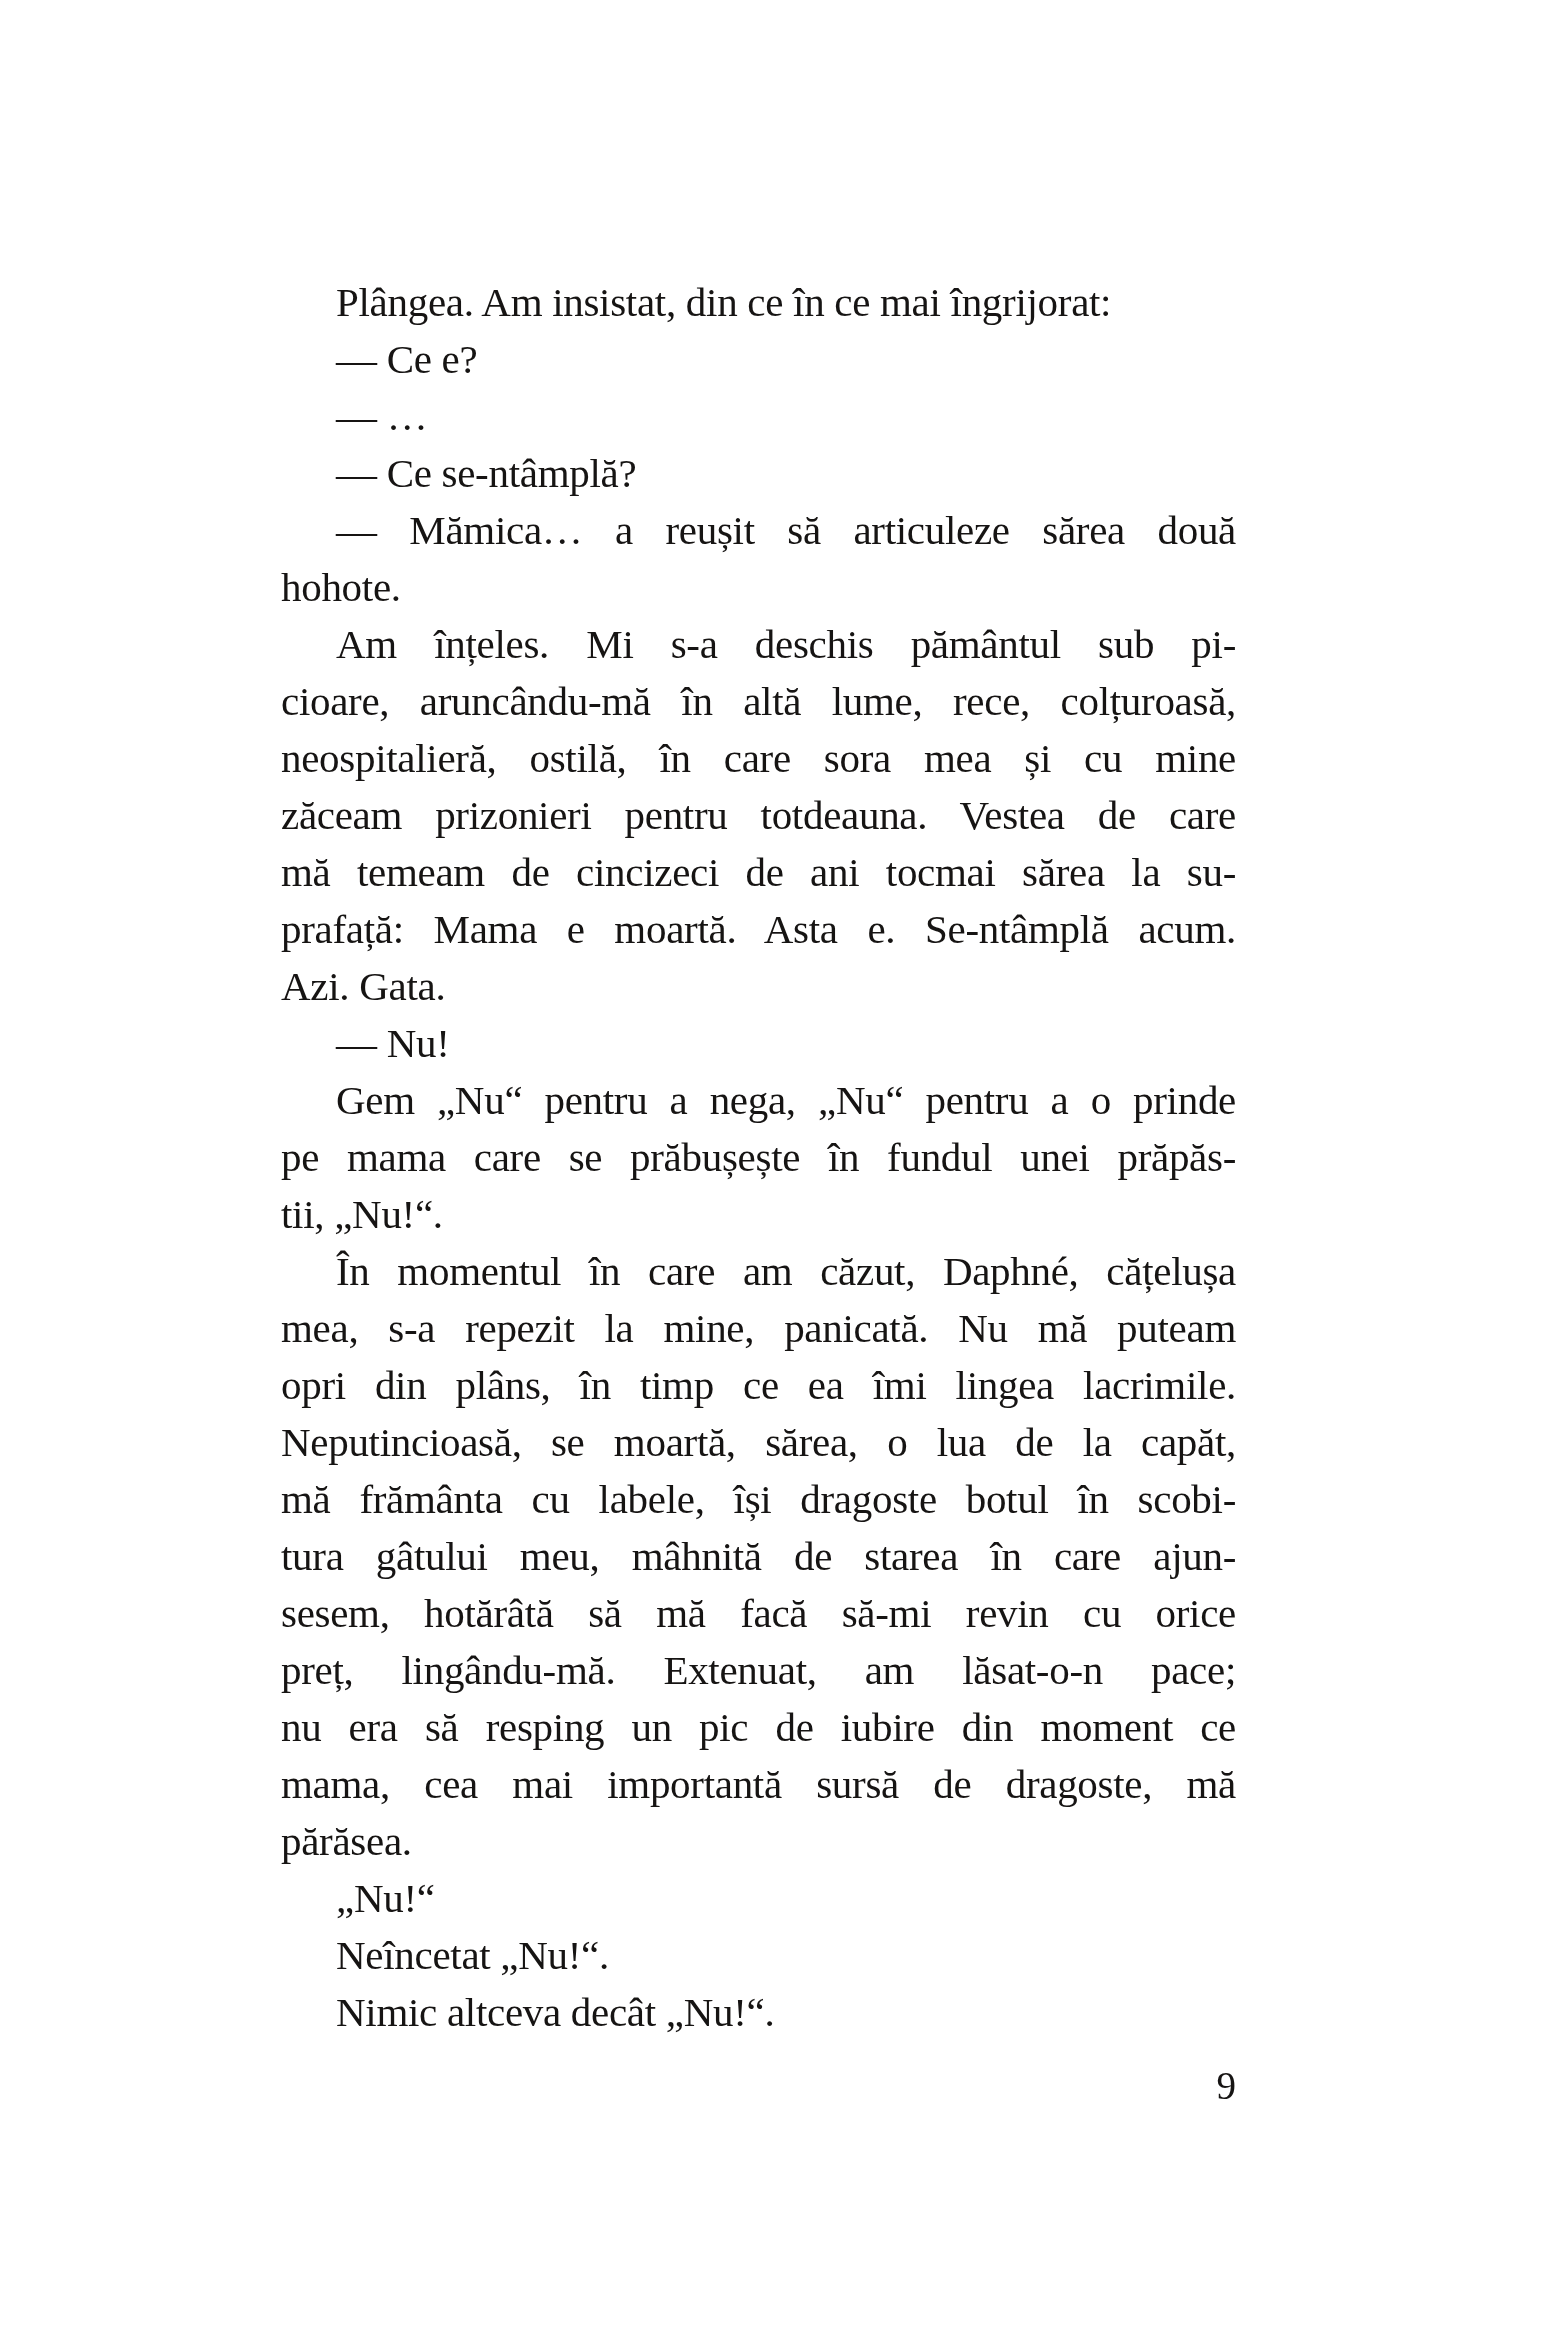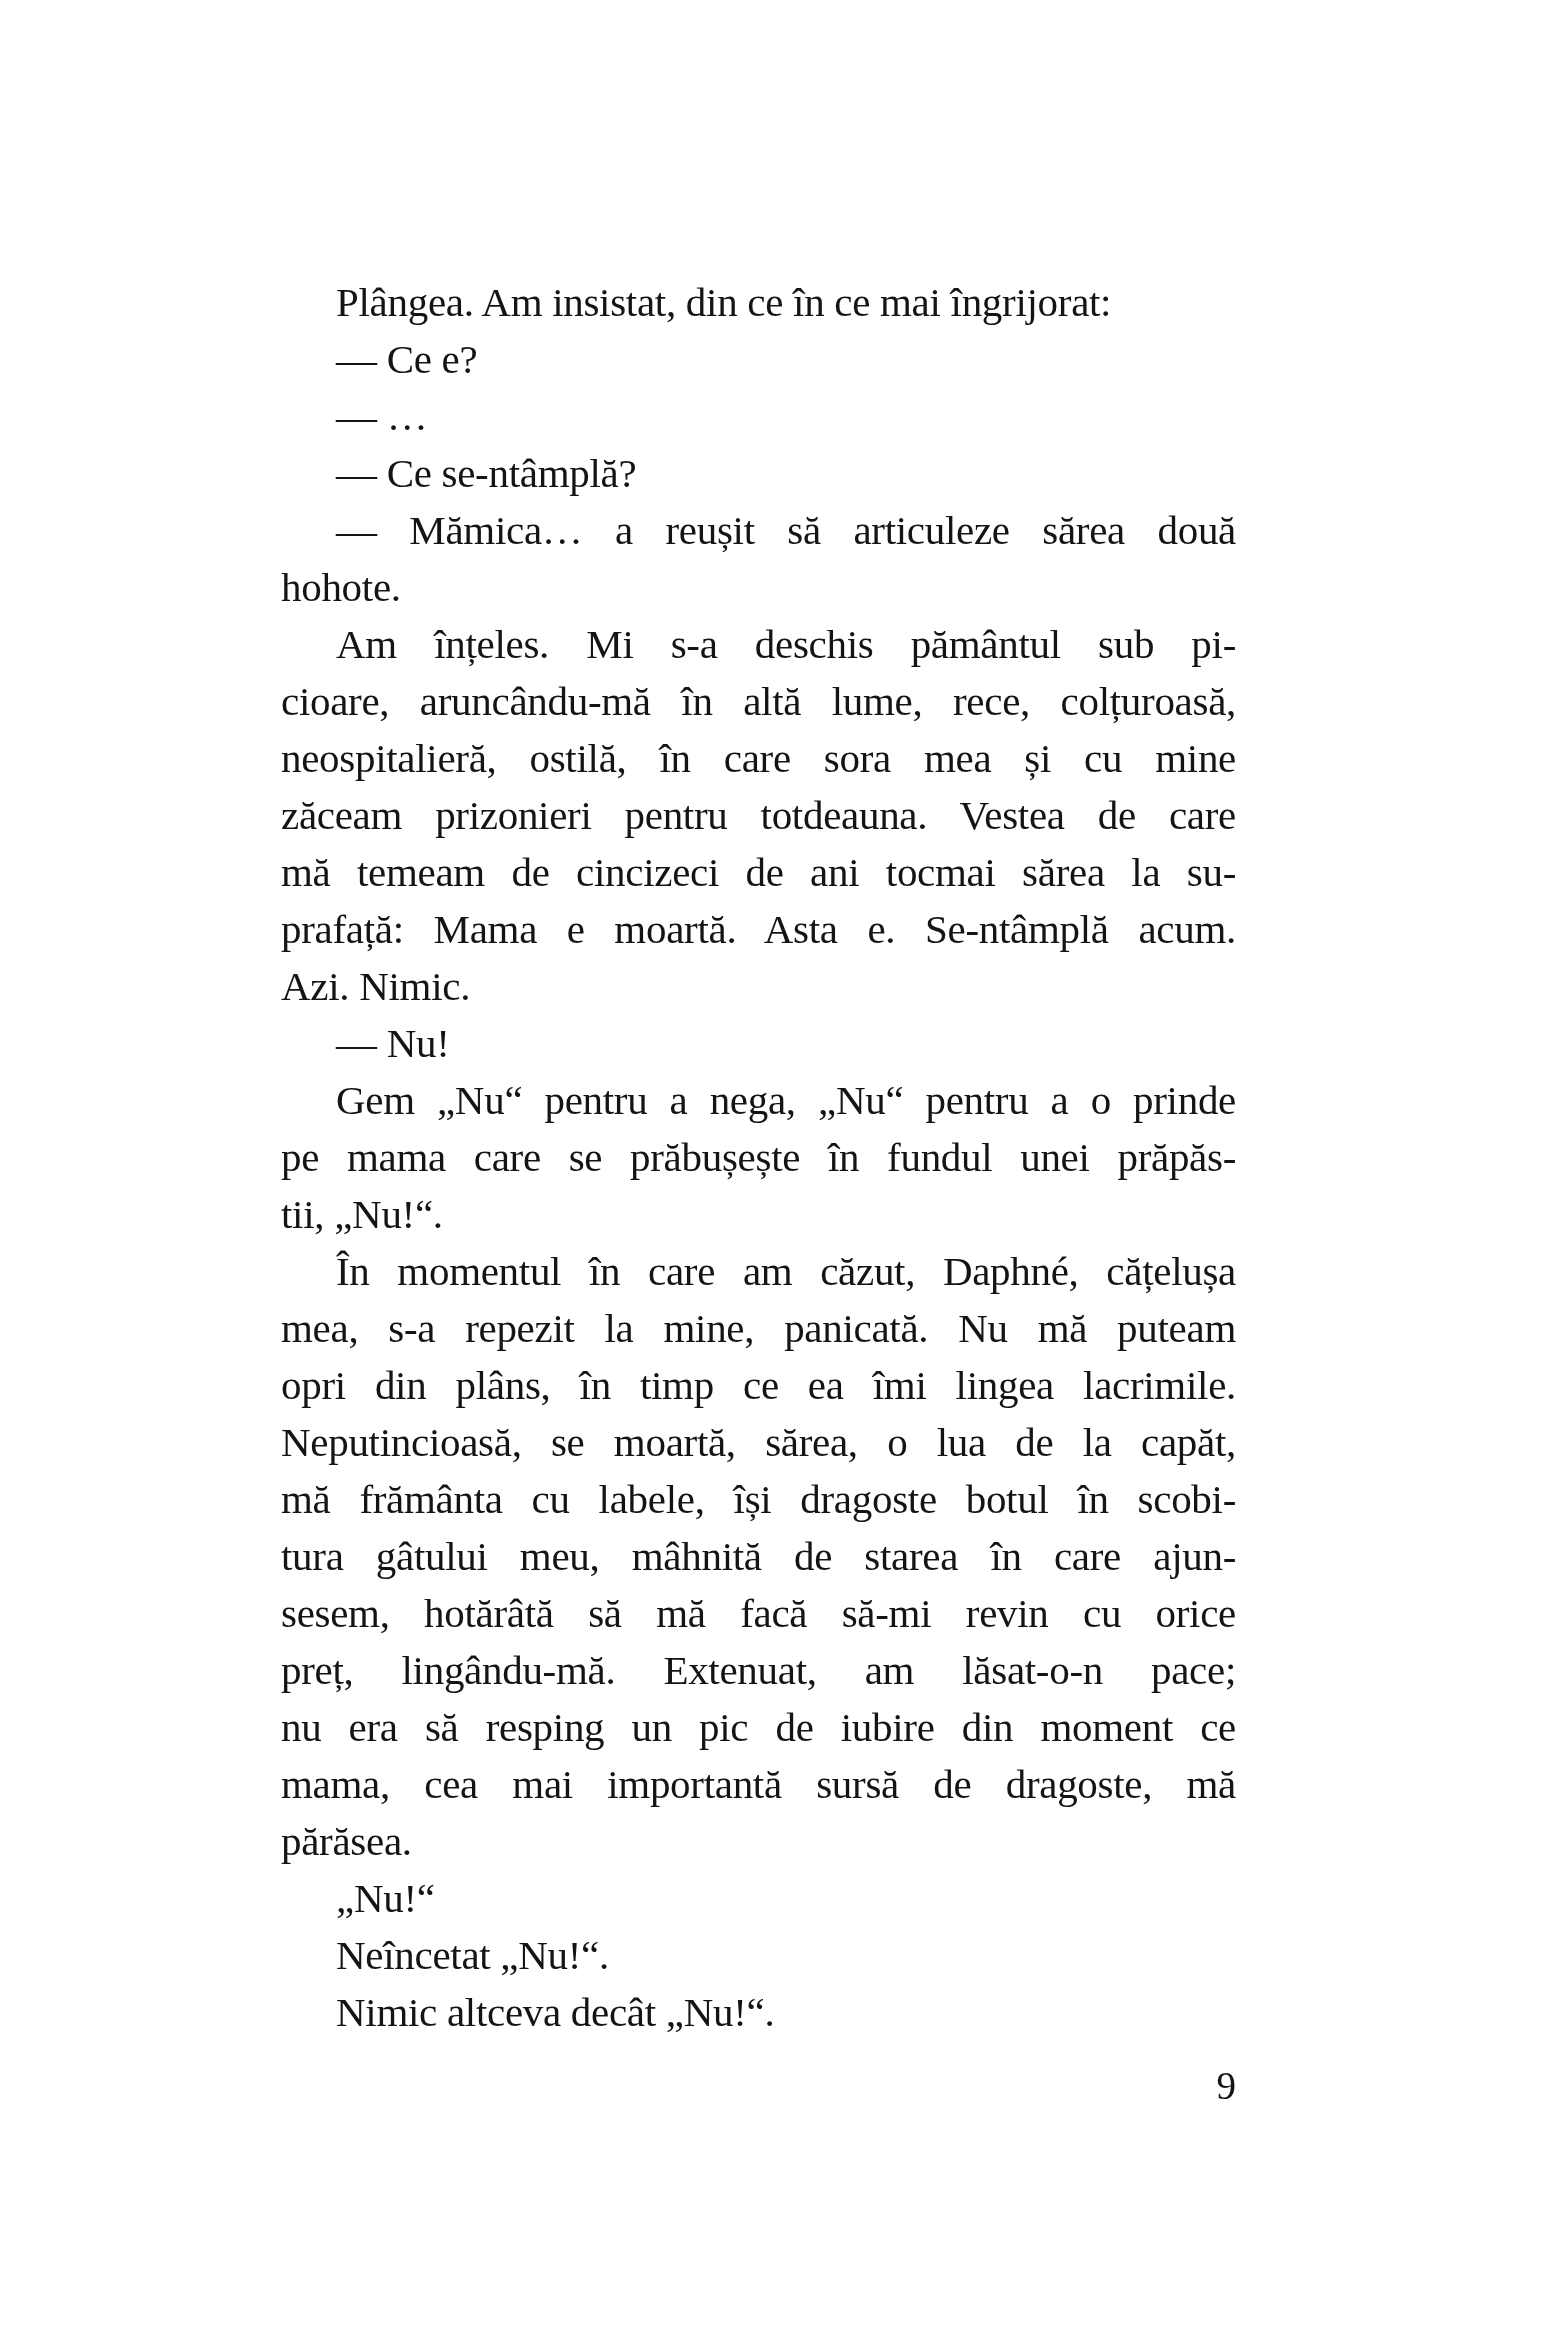--- a/index.html
+++ b/index.html
@@ -69,21 +69,21 @@
       <div class="line indent">— …</div>
       <div class="line indent">— Ce se-ntâmplă?</div>
       <div class="line indent justify">— Mămica… a reușit să articuleze sărea două</div>
       <div class="line">hohote.</div>
       <div class="line indent justify">Am înțeles. Mi s-a deschis pământul sub pi-</div>
       <div class="line justify">cioare, aruncându-mă în altă lume, rece, colțuroasă,</div>
       <div class="line justify">neospitalieră, ostilă, în care sora mea și cu mine</div>
       <div class="line justify">zăceam prizonieri pentru totdeauna. Vestea de care</div>
       <div class="line justify">mă temeam de cincizeci de ani tocmai sărea la su-</div>
       <div class="line justify">prafață: Mama e moartă. Asta e. Se-ntâmplă acum.</div>
-      <div class="line">Azi. Nimic.</div>
+      <div class="line">Azi. Gata.</div>
       <div class="line indent">— Nu!</div>
       <div class="line indent justify">Gem „Nu“ pentru a nega, „Nu“ pentru a o prinde</div>
       <div class="line justify">pe mama care se prăbușește în fundul unei prăpăs-</div>
       <div class="line">tii, „Nu!“.</div>
       <div class="line indent justify">În momentul în care am căzut, Daphné, cățelușa</div>
       <div class="line justify">mea, s-a repezit la mine, panicată. Nu mă puteam</div>
       <div class="line justify">opri din plâns, în timp ce ea îmi lingea lacrimile.</div>
       <div class="line justify">Neputincioasă, se moartă, sărea, o lua de la capăt,</div>
       <div class="line justify">mă frământa cu labele, își dragoste botul în scobi-</div>
       <div class="line justify">tura gâtului meu, mâhnită de starea în care ajun-</div>

